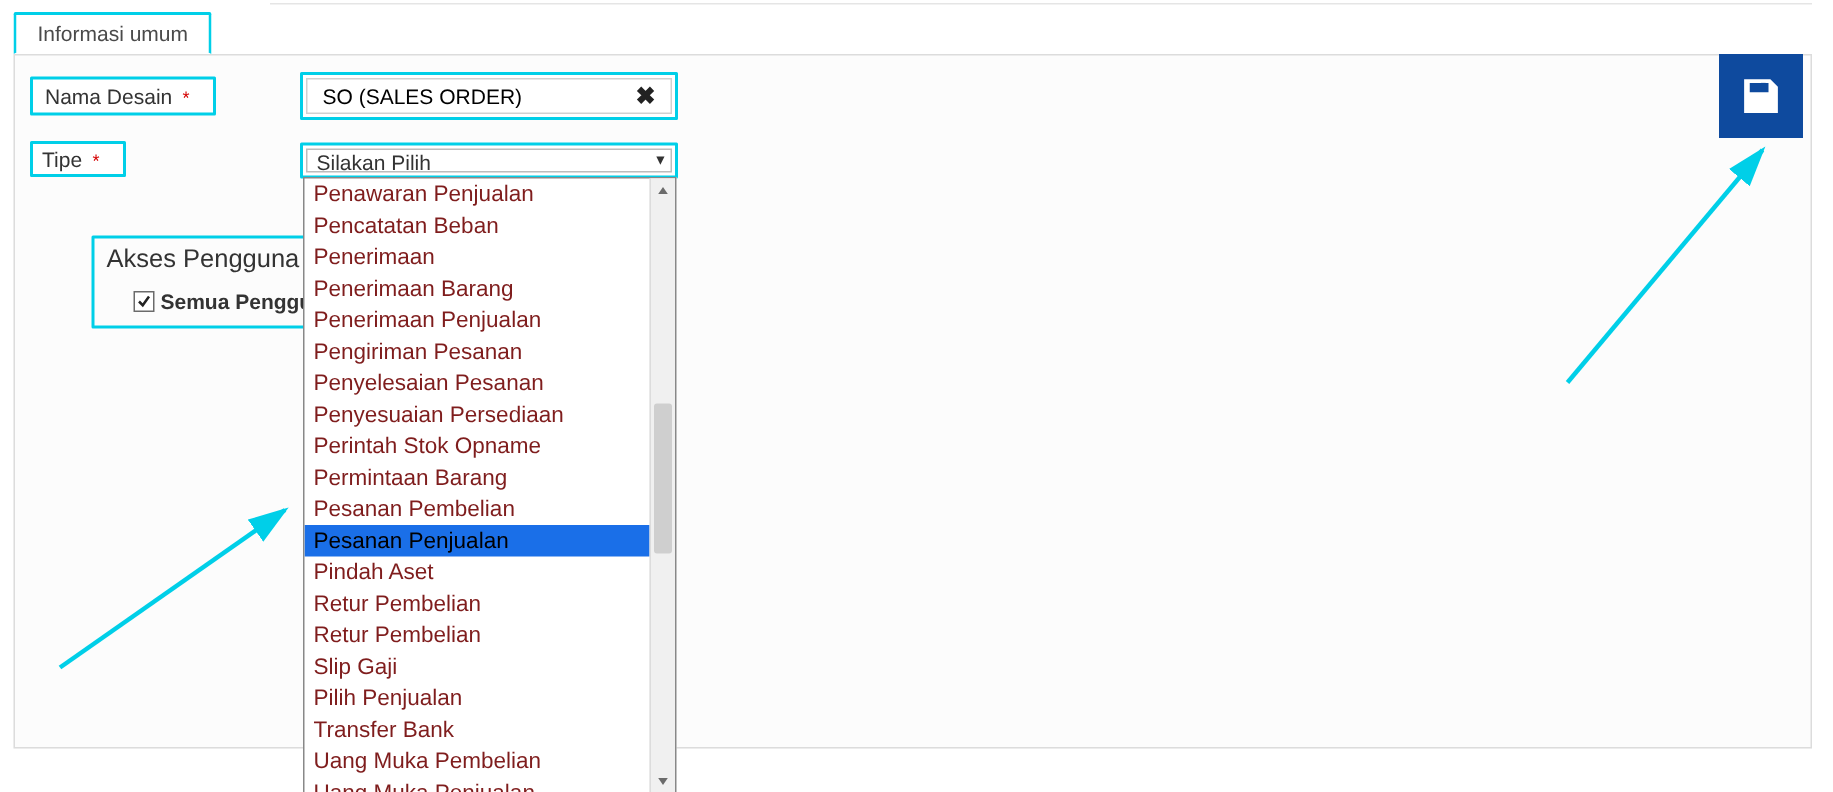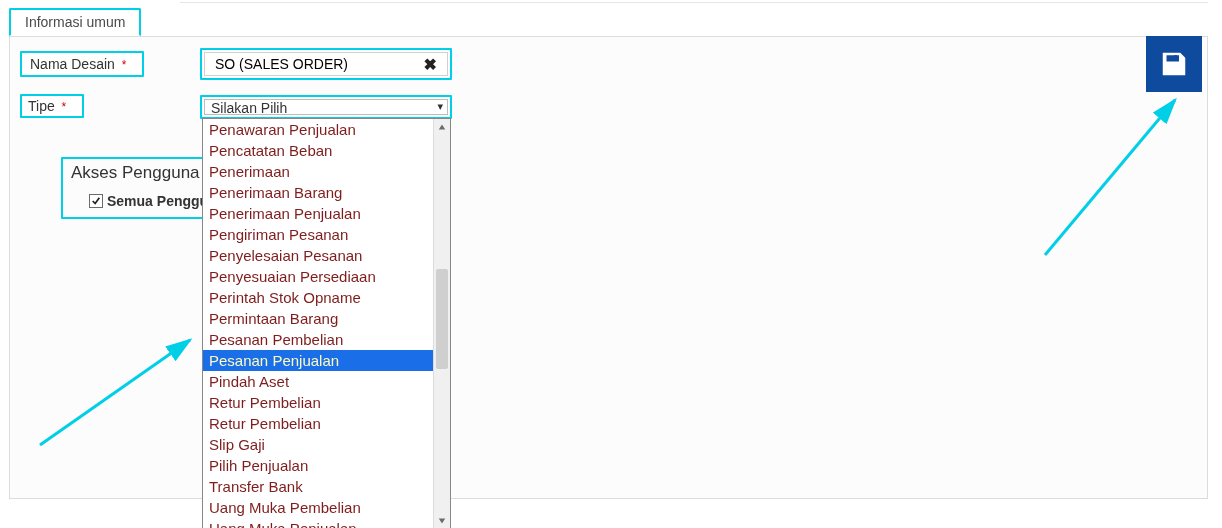--- a/index.html
+++ b/index.html
@@ -143,21 +143,21 @@
     overflow: hidden;
   }
   .dd-item {
     padding: 1px 6px;
     line-height: 19px;
     color: #7f1d1d;
     white-space: nowrap;
   }
   .dd-item.selected {
     background: #1a6fe8;
-    color: #fef9c3;
+    color: #000000;
   }
   
   .dd-scroll {
     position: absolute;
     right: 0; top: 0; bottom: 0;
     width: 17px;
     background: #f0f0f0;
     border-left: 1px solid #dcdcdc;
   }
   .dd-scroll .arrow {

